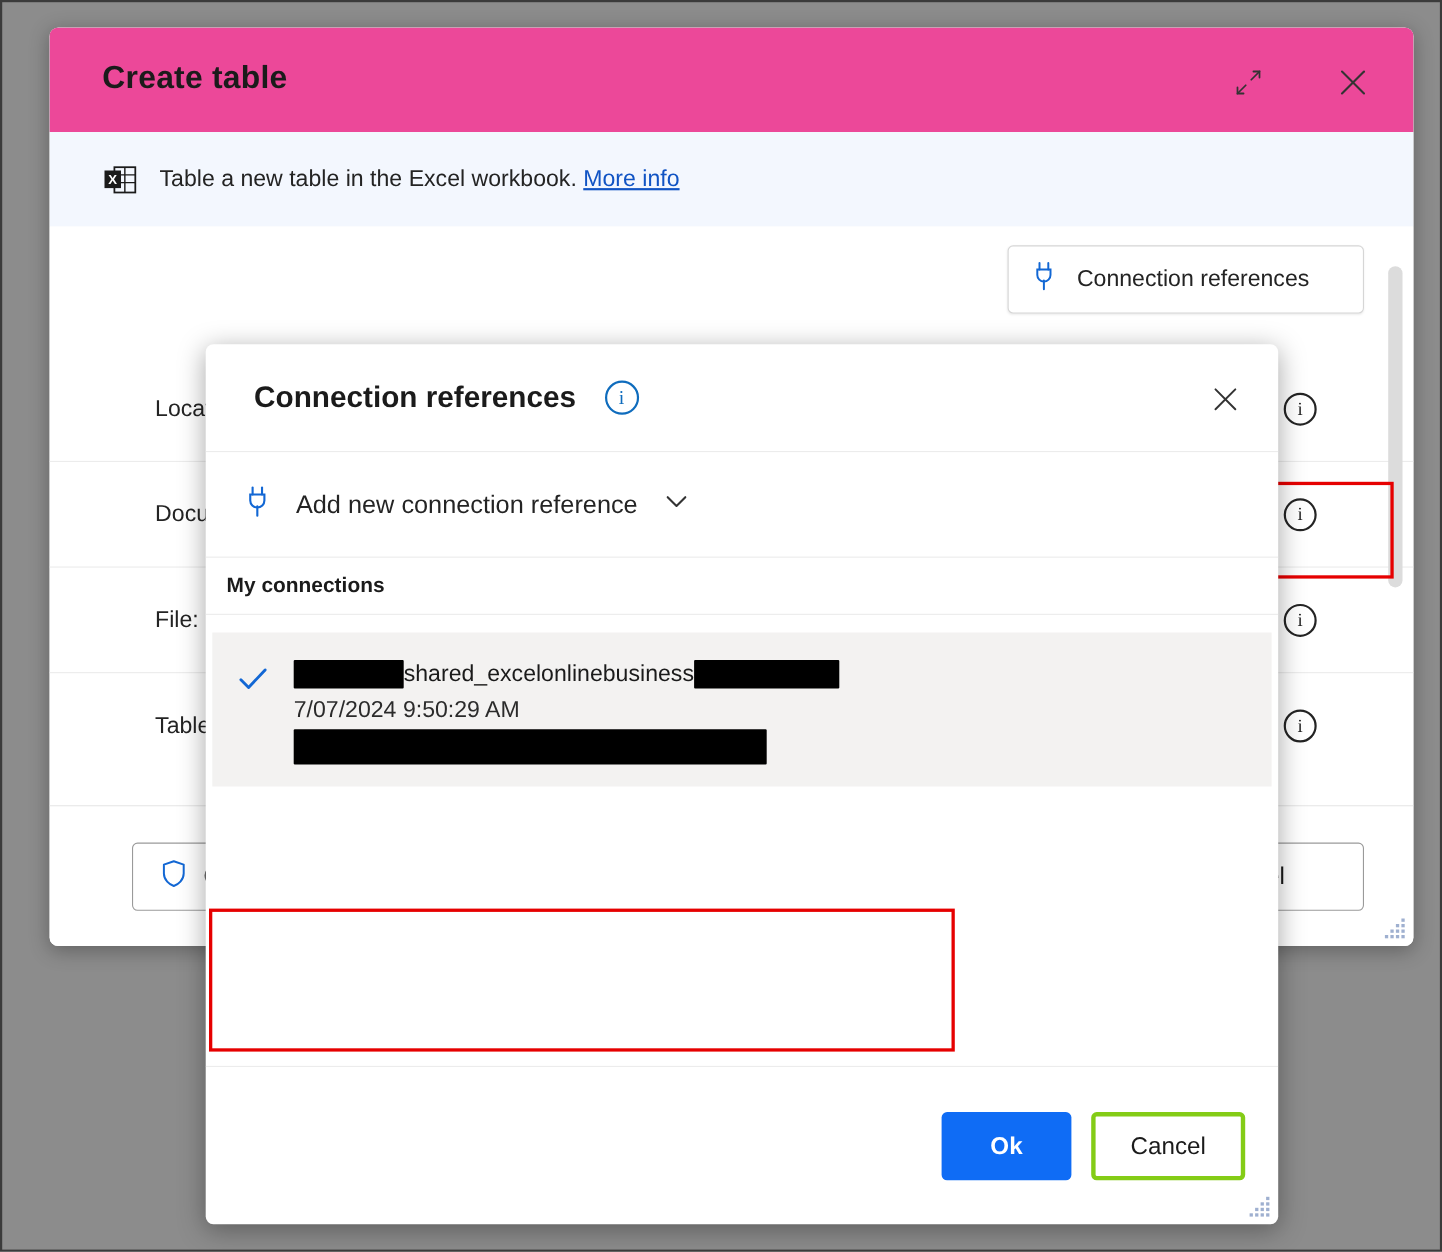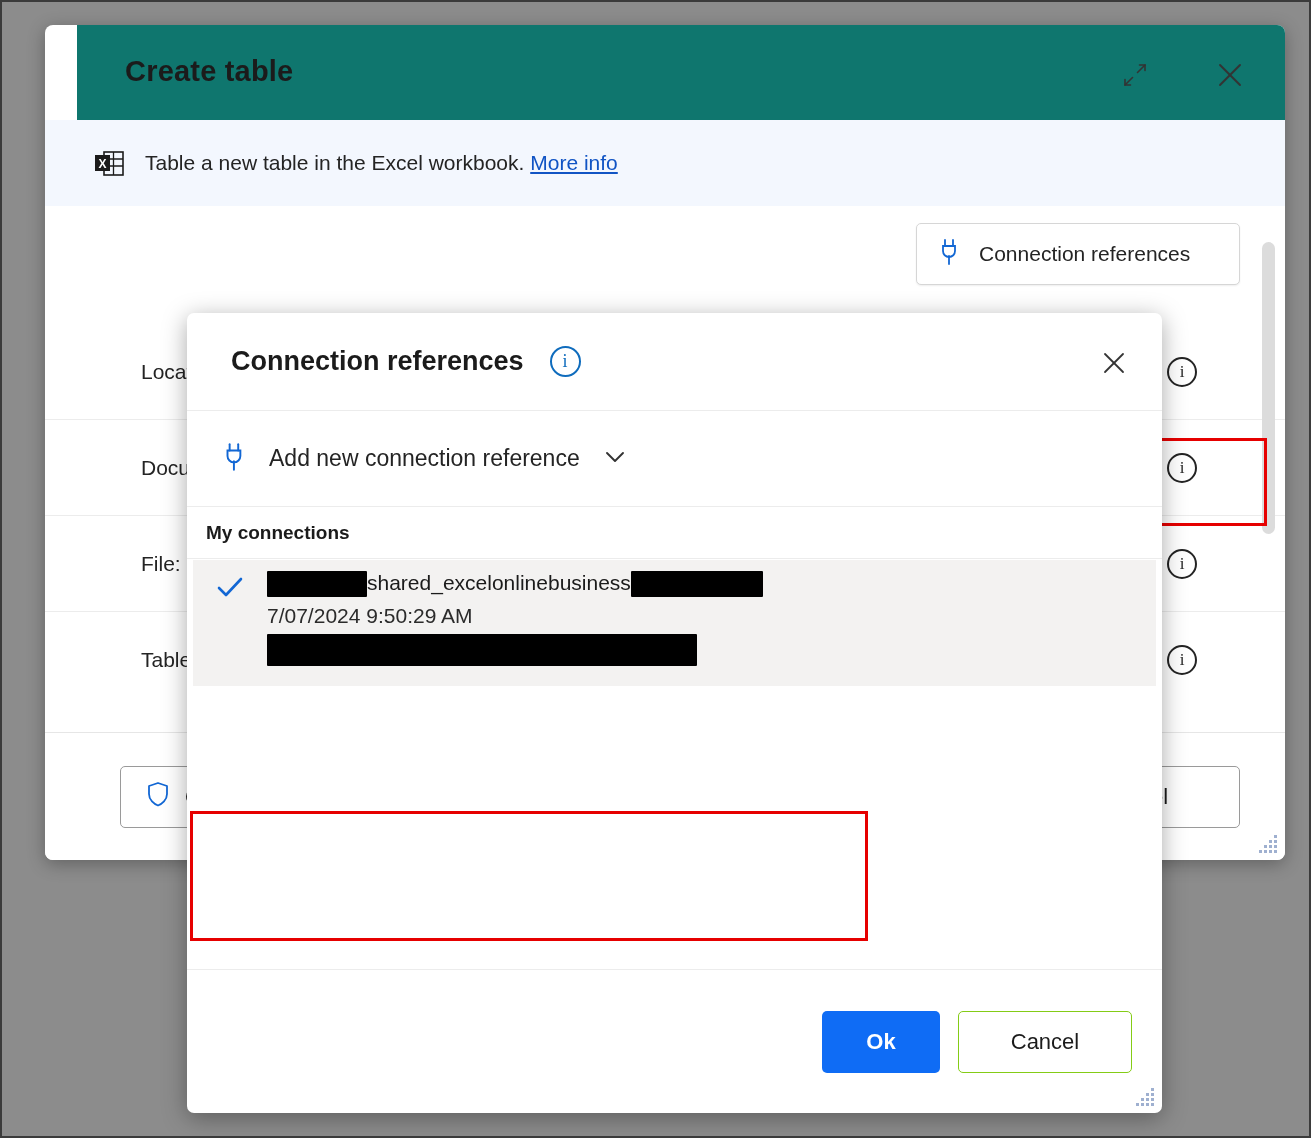--- a/index.html
+++ b/index.html
@@ -26,22 +26,21 @@
     left: 45px; top: 25px;
     width: 1240px; height: 835px;
     background: #ffffff;
     border-radius: 8px;
     box-shadow: 0 4px 18px rgba(0,0,0,.30);
     overflow: hidden;
   }
   .ct-header {
     position: relative;
     height: 95px;
-    background: #0f766e;
-    margin-left: 32px;
+    background: #ec4899;
   }
   .ct-title {
     position: absolute;
     left: 48px; top: 30px;
     font-size: 29px;
     font-weight: 600;
     color: #1b1b1b;
     letter-spacing: .2px;
   }
   .ct-icon-btn {
@@ -251,25 +250,25 @@
     padding-left: 19px;
     font-size: 19px;
     font-weight: 700;
     color: #1b1b1b;
     border-bottom: 1px solid #ececec;
   }
 
   .cr-list { position: relative; }
   .cr-item {
     position: relative;
-    margin: 1px 6px;
+    margin: 16px 6px;
     background: #f3f2f1;
     display: flex;
     align-items: flex-start;
-    padding: 7px 0 20px 0;
+    padding: 22px 0 20px 0;
     cursor: pointer;
     min-height: 126px;
   }
   .cr-check {
     width: 74px;
     display: flex; justify-content: center;
     padding-top: 8px;
     color: #1267d4;
     flex: 0 0 74px;
   }
@@ -302,24 +301,24 @@
     background: #0f6cf5;
     color: #fff;
     border: none;
     border-radius: 5px;
     font-size: 22px;
     font-weight: 700;
     font-family: "Liberation Sans", sans-serif;
     cursor: pointer;
   }
   .btn-cancel {
-    width: 174px; height: 62px;
+    width: 140px; height: 62px;
     background: #fff;
     color: #1b1b1b;
-    border: 1px solid #84cc16;
+    border: 4px solid #84cc16;
     border-radius: 5px;
     font-size: 22px;
     font-family: "Liberation Sans", sans-serif;
     cursor: pointer;
   }
 </style>
 </head>
 <body>
 
 <div class="create-dialog">

